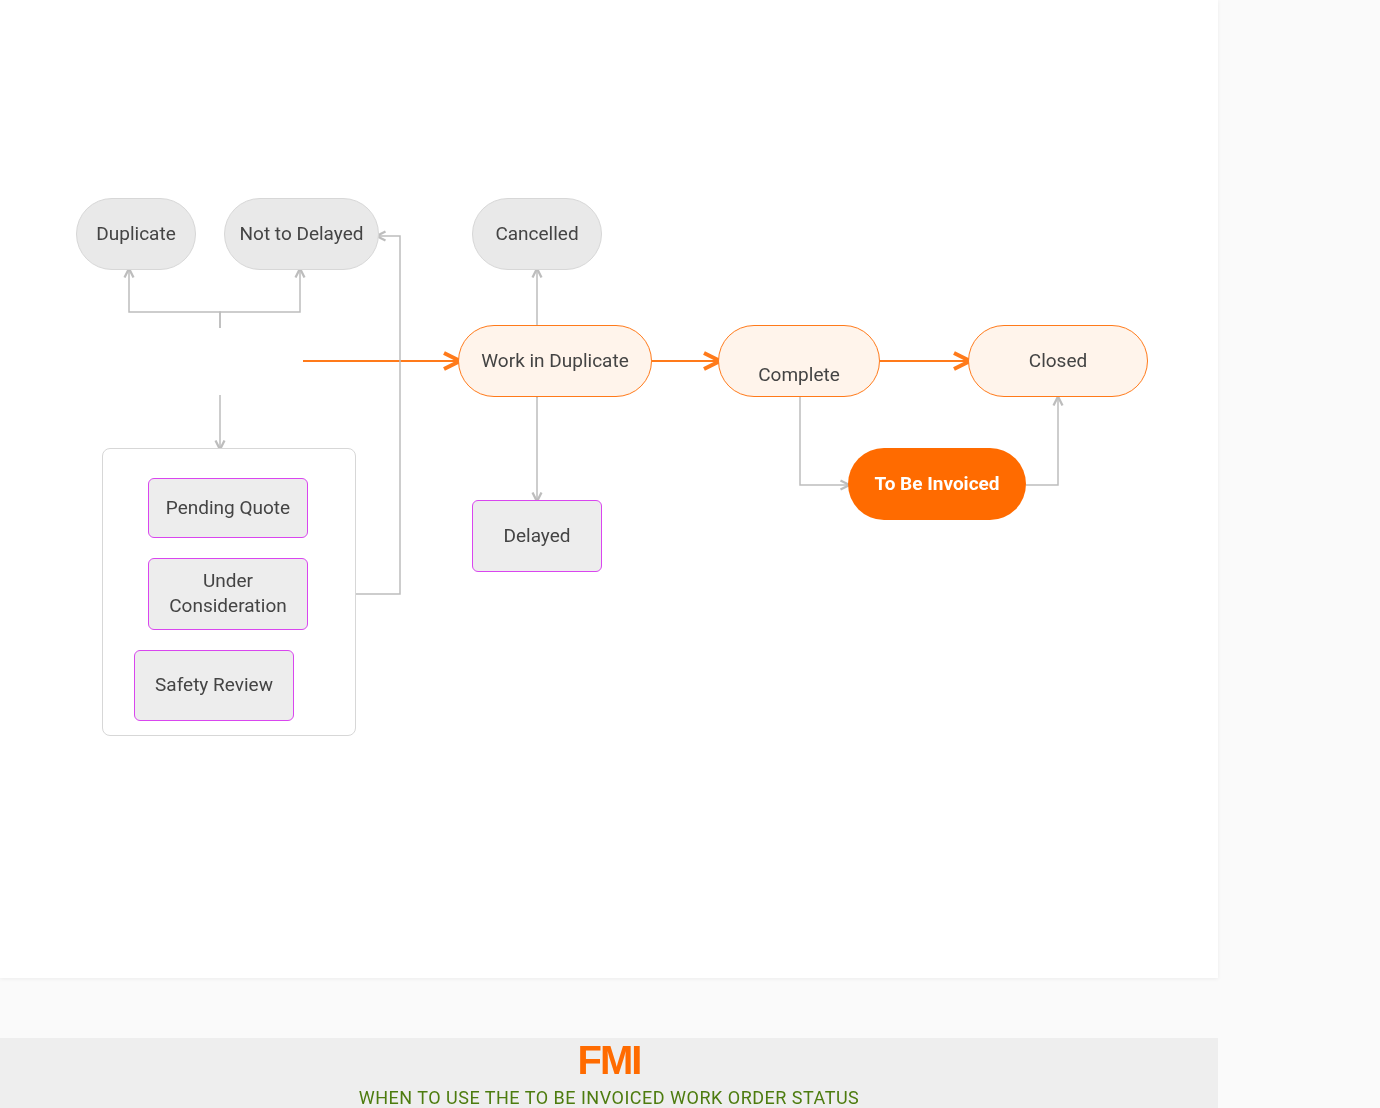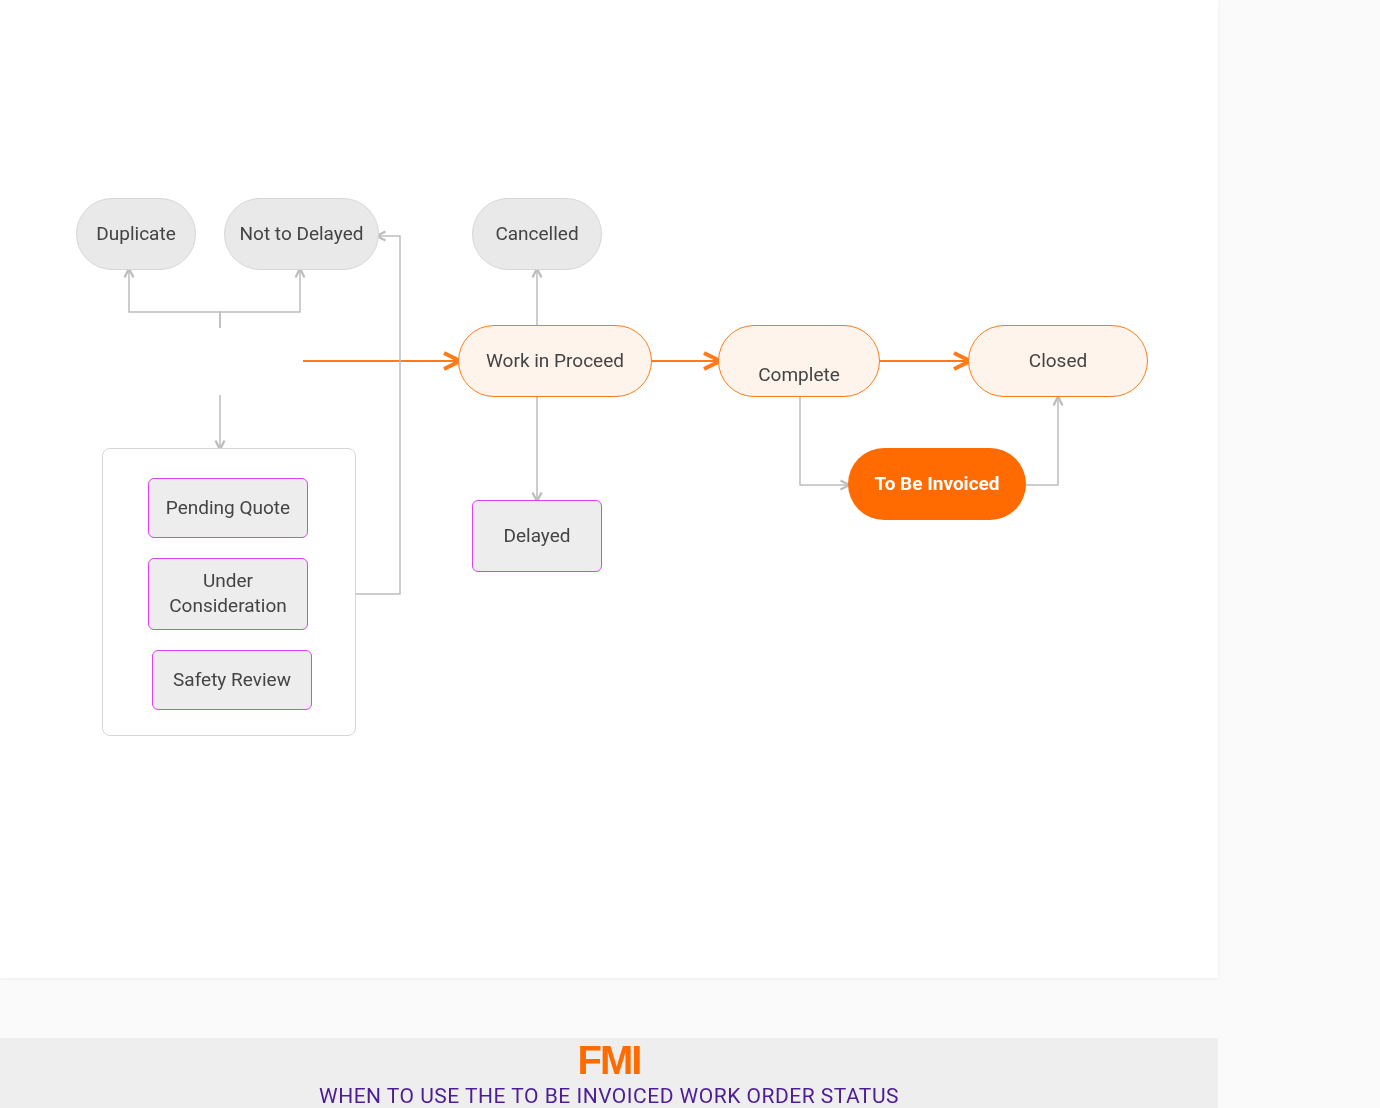--- a/index.html
+++ b/index.html
@@ -33,22 +33,22 @@
     flex-direction: column;
   }
   .logo {
     font-weight: 800;
     font-size: 40px;
     color: #ff6b00;
     letter-spacing: -2px;
     font-family: Arial, sans-serif;
   }
   .footer-text {
-    color: #4c1d95;
-    font-size: 21px;
+    color: #4d7c0f;
+    font-size: 18px;
     letter-spacing: 0.5px;
   }
   .node {
     position: absolute;
     display: flex;
     align-items: center;
     justify-content: center;
     text-align: center;
     font-size: 19px;
     color: #444;
@@ -141,21 +141,21 @@
     <span>Duplicate</span>
   </div>
   <div class="node pill-grey" style="left:224px; top:198px; width:155px; height:72px;">
     <span>Not to Delayed</span>
   </div>
   <div class="node pill-grey" style="left:472px; top:198px; width:130px; height:72px;">
     <span>Cancelled</span>
   </div>
 
   <div class="node pill-orange" style="left:458px; top:325px; width:194px; height:72px;">
-    <span>Work in Proceed</span>
+    <span>Work in Duplicate</span>
   </div>
   <div class="node pill-orange" style="left:718px; top:325px; width:162px; height:72px;align-items:flex-end;">
     <span>Complete</span>
   </div>
   <div class="node pill-solid" style="left:848px; top:448px; width:178px; height:72px;">
     <span>To Be Invoiced</span>
   </div>
 
   <div class="node pill-orange" style="left:968px; top:325px; width:180px; height:72px;">
     <span>Closed</span>
@@ -166,21 +166,21 @@
   </div>
 
   <div class="group-box" style="left:102px; top:448px; width:254px; height:288px;"></div>
 
   <div class="node rect-grey" style="left:148px; top:478px; width:160px; height:60px;">
     <span>Pending Quote</span>
   </div>
   <div class="node rect-grey" style="left:148px; top:558px; width:160px; height:72px;text-align:center;">
     <span>Under Consideration</span>
   </div>
-  <div class="node rect-grey" style="left:152px; top:650px; width:160px; height:60px;">
+  <div class="node rect-grey" style="left:134px; top:650px; width:160px; height:71px;">
     <span>Safety Review</span>
   </div>
 
 </div>
 
 <div class="footer">
   <div class="logo">FMI</div>
   <div class="footer-text">WHEN TO USE THE TO BE INVOICED WORK ORDER STATUS</div>
 </div>
 

